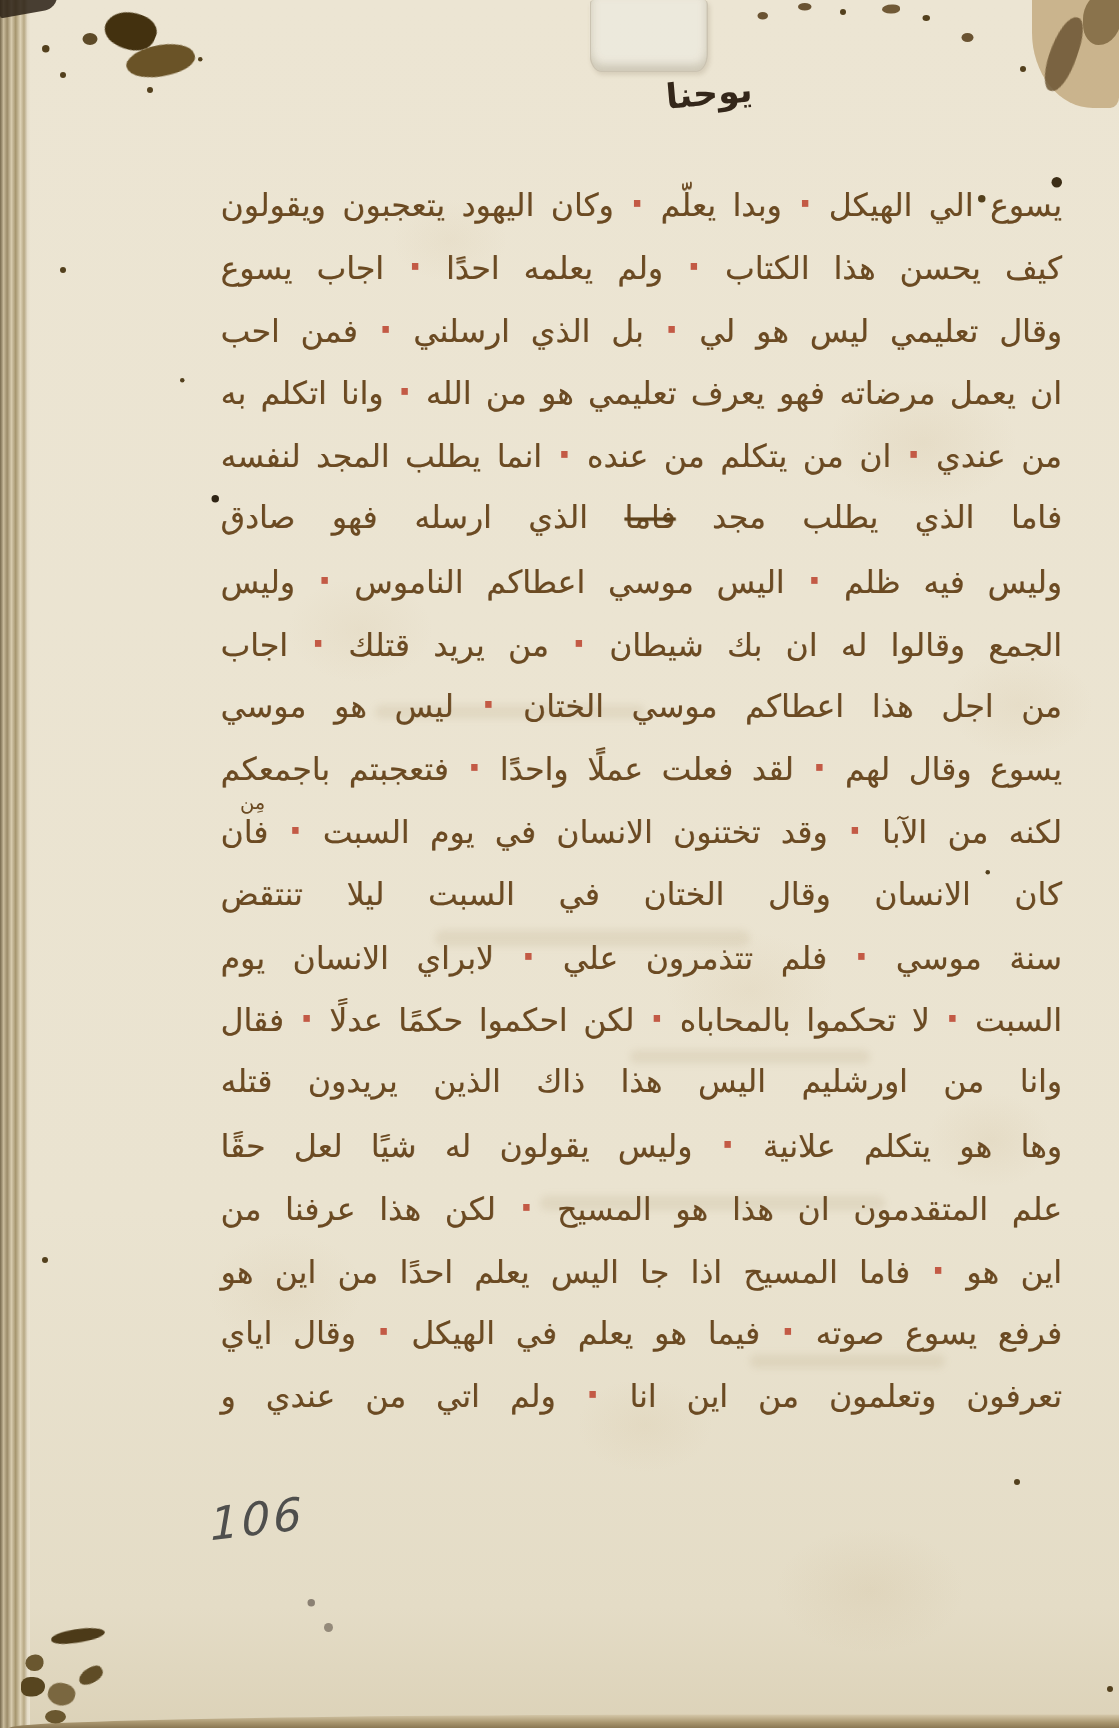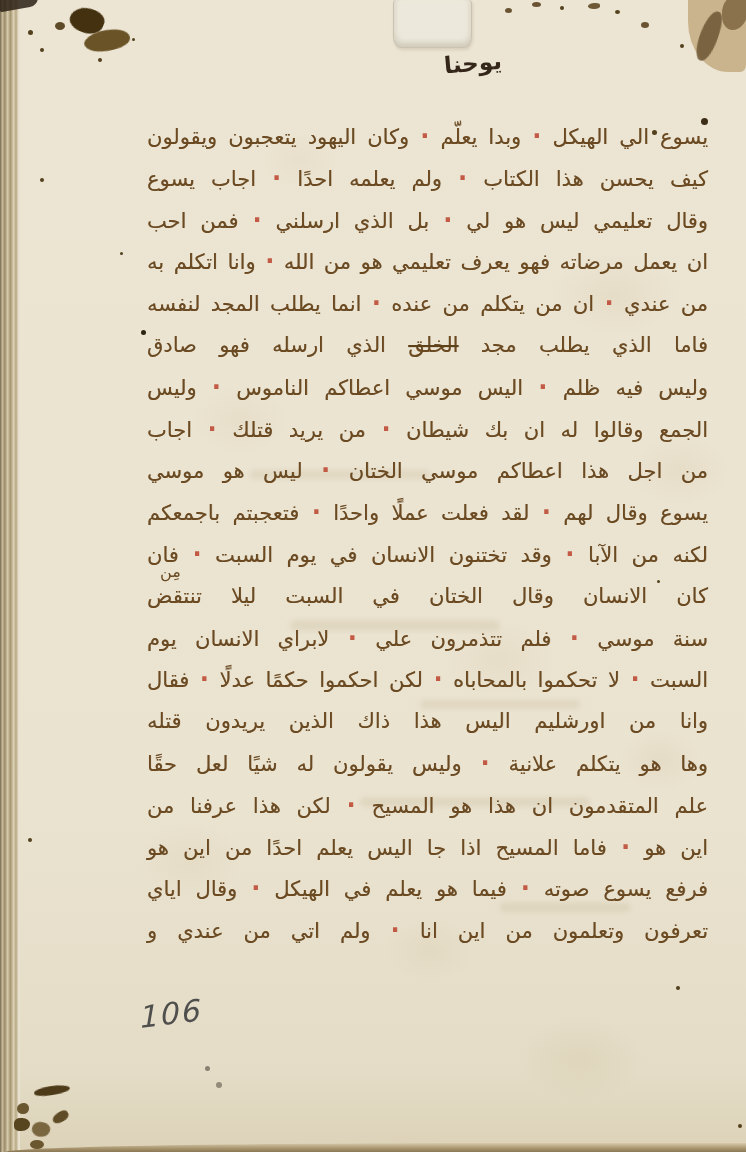--- a/index.html
+++ b/index.html
@@ -62,22 +62,22 @@
   .ms-line{
     height:41.8px;line-height:41.8px;
     font-size:21px;color:#6b4a22;
     text-align:justify;text-align-last:justify;
     white-space:nowrap;overflow:visible;
     text-shadow:.3px .3px .3px rgba(86,58,24,.45);
   }
   .vdot{color:#c35a45;font-weight:bold;font-size:1.15em;text-shadow:none;}
   .struck{text-decoration:line-through;text-decoration-thickness:2px;text-decoration-color:#5d4119;}
   .interlinear{
-    position:absolute;left:160px;top:562px;z-index:3;
-    font-size:16px;color:#6b4a22;direction:rtl;
+    position:absolute;left:160px;top:528px;z-index:3;
+    font-size:13px;color:#6b4a22;direction:rtl;
   }
   .folio{
     position:absolute;left:140px;top:996px;z-index:3;
     font-size:30px;font-style:italic;color:#4f4f4d;
     transform:rotate(-7deg) skewX(-6deg);
     letter-spacing:2px;
   }
 </style>
 </head>
 <body>
@@ -136,21 +136,21 @@
   <div class="ghost" style="left:250px;top:470px;width:180px;height:9px;"></div>
 
   <div class="title">يوحنا</div>
 
   <div class="textblock">
     <div class="ms-line">يسوع الي الهيكل <span class="vdot">·</span> وبدا يعلّم <span class="vdot">·</span> وكان اليهود يتعجبون ويقولون</div>
     <div class="ms-line">كيف يحسن هذا الكتاب <span class="vdot">·</span> ولم يعلمه احدًا <span class="vdot">·</span> اجاب يسوع</div>
     <div class="ms-line">وقال تعليمي ليس هو لي <span class="vdot">·</span> بل الذي ارسلني <span class="vdot">·</span> فمن احب</div>
     <div class="ms-line">ان يعمل مرضاته فهو يعرف تعليمي هو من الله <span class="vdot">·</span> وانا اتكلم به</div>
     <div class="ms-line">من عندي <span class="vdot">·</span> ان من يتكلم من عنده <span class="vdot">·</span> انما يطلب المجد لنفسه</div>
-    <div class="ms-line">فاما الذي يطلب مجد <span class="struck">الخلق</span> الذي ارسله فهو صادق</div>
+    <div class="ms-line">فاما الذي يطلب مجد <span class="struck">فاما</span> الذي ارسله فهو صادق</div>
     <div class="ms-line">وليس فيه ظلم <span class="vdot">·</span> اليس موسي اعطاكم الناموس <span class="vdot">·</span> وليس</div>
     <div class="ms-line">الجمع وقالوا له ان بك شيطان <span class="vdot">·</span> من يريد قتلك <span class="vdot">·</span> اجاب</div>
     <div class="ms-line">من اجل هذا اعطاكم موسي الختان <span class="vdot">·</span> ليس هو موسي</div>
     <div class="ms-line">يسوع وقال لهم <span class="vdot">·</span> لقد فعلت عملًا واحدًا <span class="vdot">·</span> فتعجبتم باجمعكم</div>
     <div class="ms-line">لكنه من الآبا <span class="vdot">·</span> وقد تختنون الانسان في يوم السبت <span class="vdot">·</span> فان</div>
     <div class="ms-line">كان الانسان وقال الختان في السبت ليلا تنتقض</div>
     <div class="ms-line">سنة موسي <span class="vdot">·</span> فلم تتذمرون علي <span class="vdot">·</span> لابراي الانسان يوم</div>
     <div class="ms-line">السبت <span class="vdot">·</span> لا تحكموا بالمحاباه <span class="vdot">·</span> لكن احكموا حكمًا عدلًا <span class="vdot">·</span> فقال</div>
     <div class="ms-line">وانا من اورشليم اليس هذا ذاك الذين يريدون قتله</div>
     <div class="ms-line">وها هو يتكلم علانية <span class="vdot">·</span> وليس يقولون له شيًا لعل حقًا</div>

